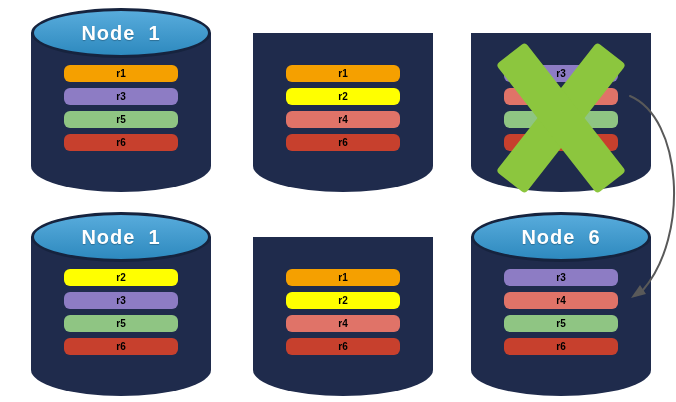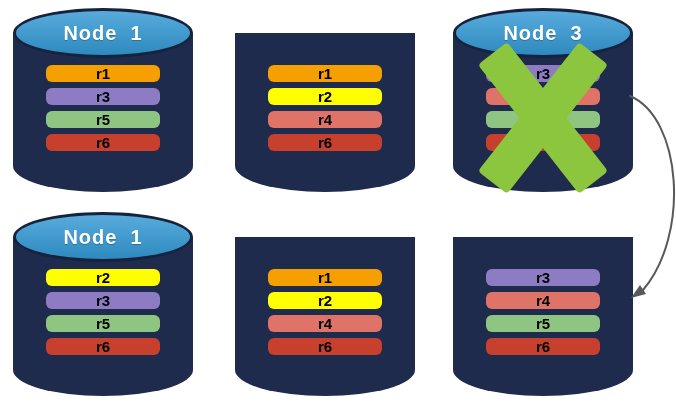--- a/index.html
+++ b/index.html
@@ -1,20 +1,20 @@
 <!DOCTYPE html>
 <html style="--body: #1F2B4C; --outline: #16233E; --top: #3399D4; --xcol: #8CC63E; --arrow: #595959;"><head>
 <meta charset="utf-8">
 <style>
   html,body{margin:0;padding:0;background:#fff;}
   .canvas{
     position:relative;width:676px;height:402px;background:#fff;overflow:hidden;
     font-family:"Liberation Sans", sans-serif;
   }
-  .node{position:absolute;width:180px;height:184px;}
+  .node{position:absolute;width:180px;height:184px;margin-left:18px;}
   .cyl-body{
     position:absolute;left:0;top:25px;width:180px;bottom:0;
     background:var(--body,#1F2B4C);
     border-radius:0 0 50% 50% / 0 0 26px 26px;
   }
   .cyl-top{
     position:absolute;left:0;top:0;width:180px;height:50px;
     border-radius:50%;
     box-sizing:border-box;
     border:3px solid var(--outline,#16233E);
@@ -22,21 +22,21 @@
     display:flex;align-items:center;justify-content:center;
     z-index:2;
   }
   .node-title{
     color:#fff;font-weight:bold;font-size:20px;letter-spacing:1px;
     white-space:pre;text-shadow:0 1px 1px rgba(0,0,0,0.25);
   }
   .replicas{position:absolute;left:33px;top:57px;width:114px;z-index:3;}
   .bar{
     height:17px;margin-bottom:6px;border-radius:6px;
-    font-size:15px;font-weight:bold;color:#000;
+    font-size:10px;font-weight:bold;color:#000;
     line-height:17px;text-align:center;
   }
   .fail-x{
     position:absolute;left:50%;top:44px;width:104px;height:132px;
     transform:translateX(-50%);z-index:5;pointer-events:none;
   }
   .fail-x .stroke{
     position:absolute;left:50%;top:50%;width:37px;height:164px;
     background:var(--xcol,#8CC63E);border-radius:4px;
   }
@@ -70,23 +70,20 @@
     <div class="replicas">
           <div class="bar" style="background: rgb(245, 160, 0);">r1</div>
           <div class="bar" style="background: rgb(255, 255, 0);">r2</div>
           <div class="bar" style="background: rgb(224, 115, 104);">r4</div>
           <div class="bar" style="background: rgb(199, 64, 45);">r6</div>
         </div>
 
   </div>
       <div class="node" style="left: 453px; top: 8px;">
     <div class="cyl-body"></div>
-    <div class="cyl-top">
-      <span class="node-title">Node  3</span>
-    </div>
     <div class="replicas">
           <div class="bar" style="background: rgb(141, 124, 196);">r3</div>
           <div class="bar" style="background: rgb(224, 115, 104);">r4</div>
           <div class="bar" style="background: rgb(143, 197, 131);">r5</div>
           <div class="bar" style="background: rgb(199, 64, 45);">r6</div>
         </div>
     <div class="fail-x">
       <div class="stroke s1"></div>
       <div class="stroke s2"></div>
     </div>
@@ -109,20 +106,23 @@
     <div class="replicas">
           <div class="bar" style="background: rgb(245, 160, 0);">r1</div>
           <div class="bar" style="background: rgb(255, 255, 0);">r2</div>
           <div class="bar" style="background: rgb(224, 115, 104);">r4</div>
           <div class="bar" style="background: rgb(199, 64, 45);">r6</div>
         </div>
 
   </div>
       <div class="node" style="left: 453px; top: 212px;">
     <div class="cyl-body"></div>
+    <div class="cyl-top">
+      <span class="node-title">Node  6</span>
+    </div>
     <div class="replicas">
           <div class="bar" style="background: rgb(141, 124, 196);">r3</div>
           <div class="bar" style="background: rgb(224, 115, 104);">r4</div>
           <div class="bar" style="background: rgb(143, 197, 131);">r5</div>
           <div class="bar" style="background: rgb(199, 64, 45);">r6</div>
         </div>
 
   </div>
     </div>
 

